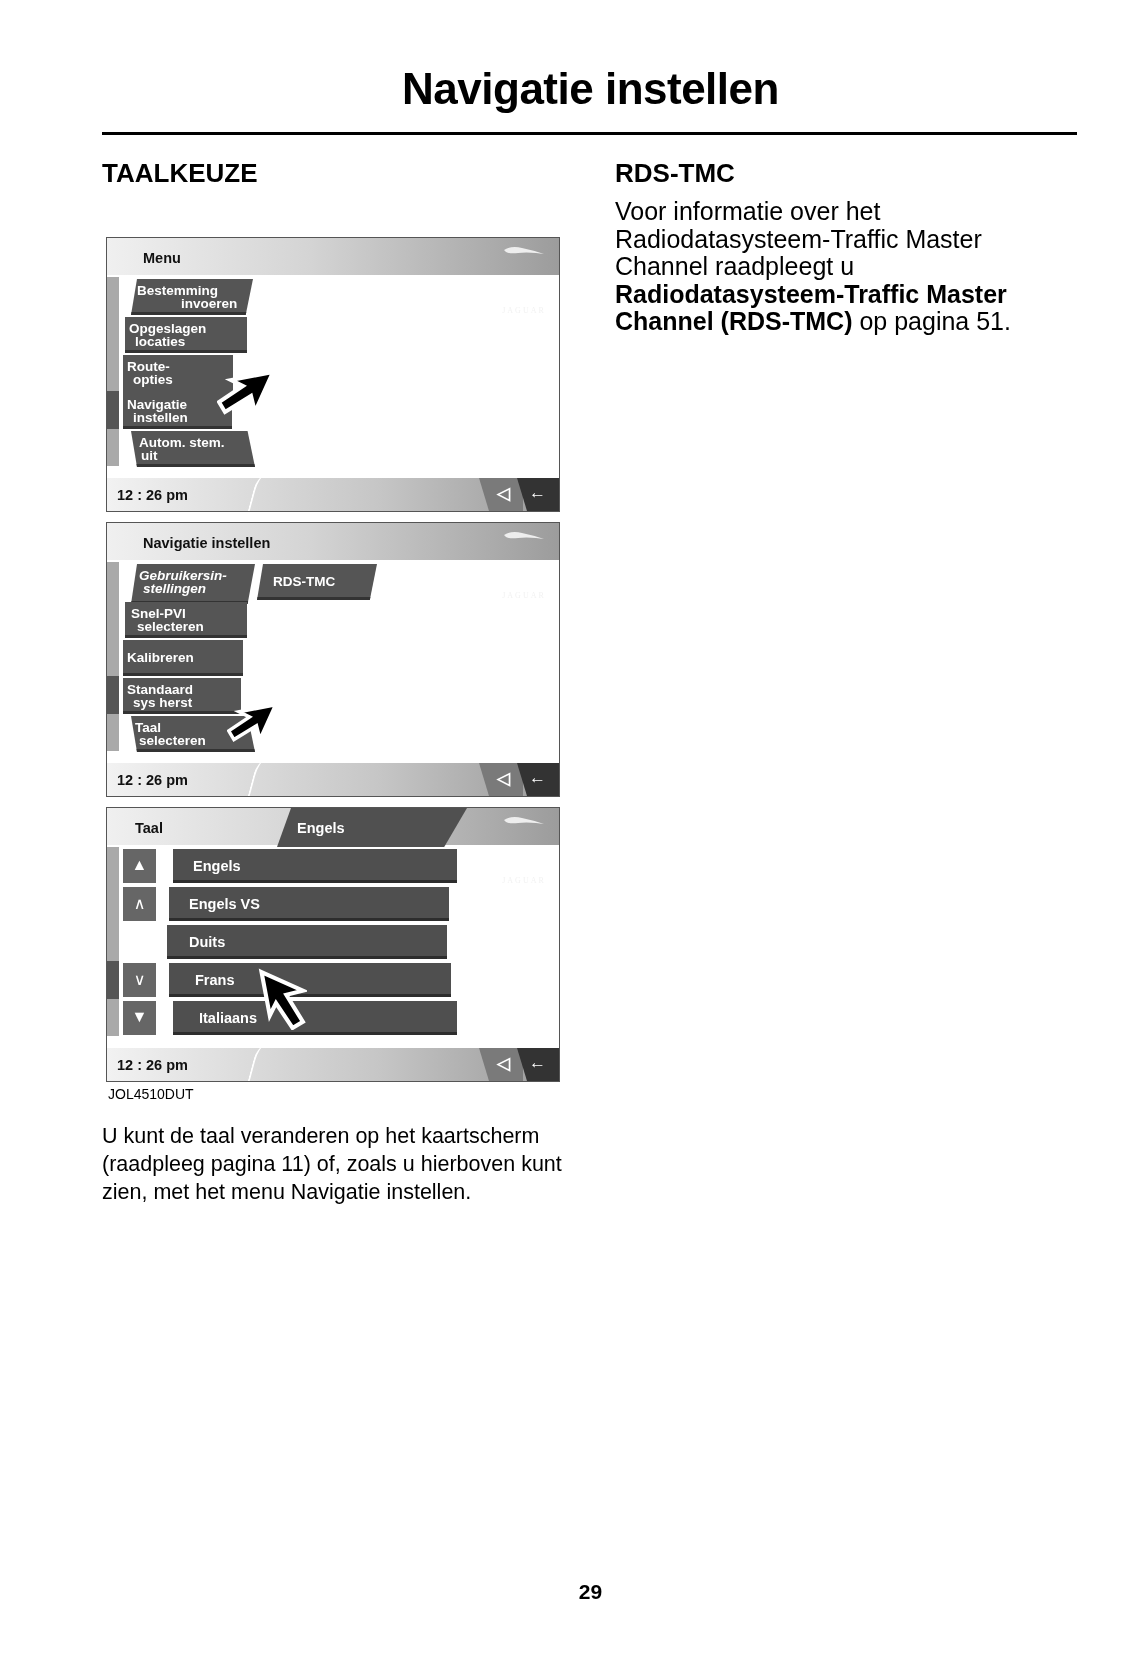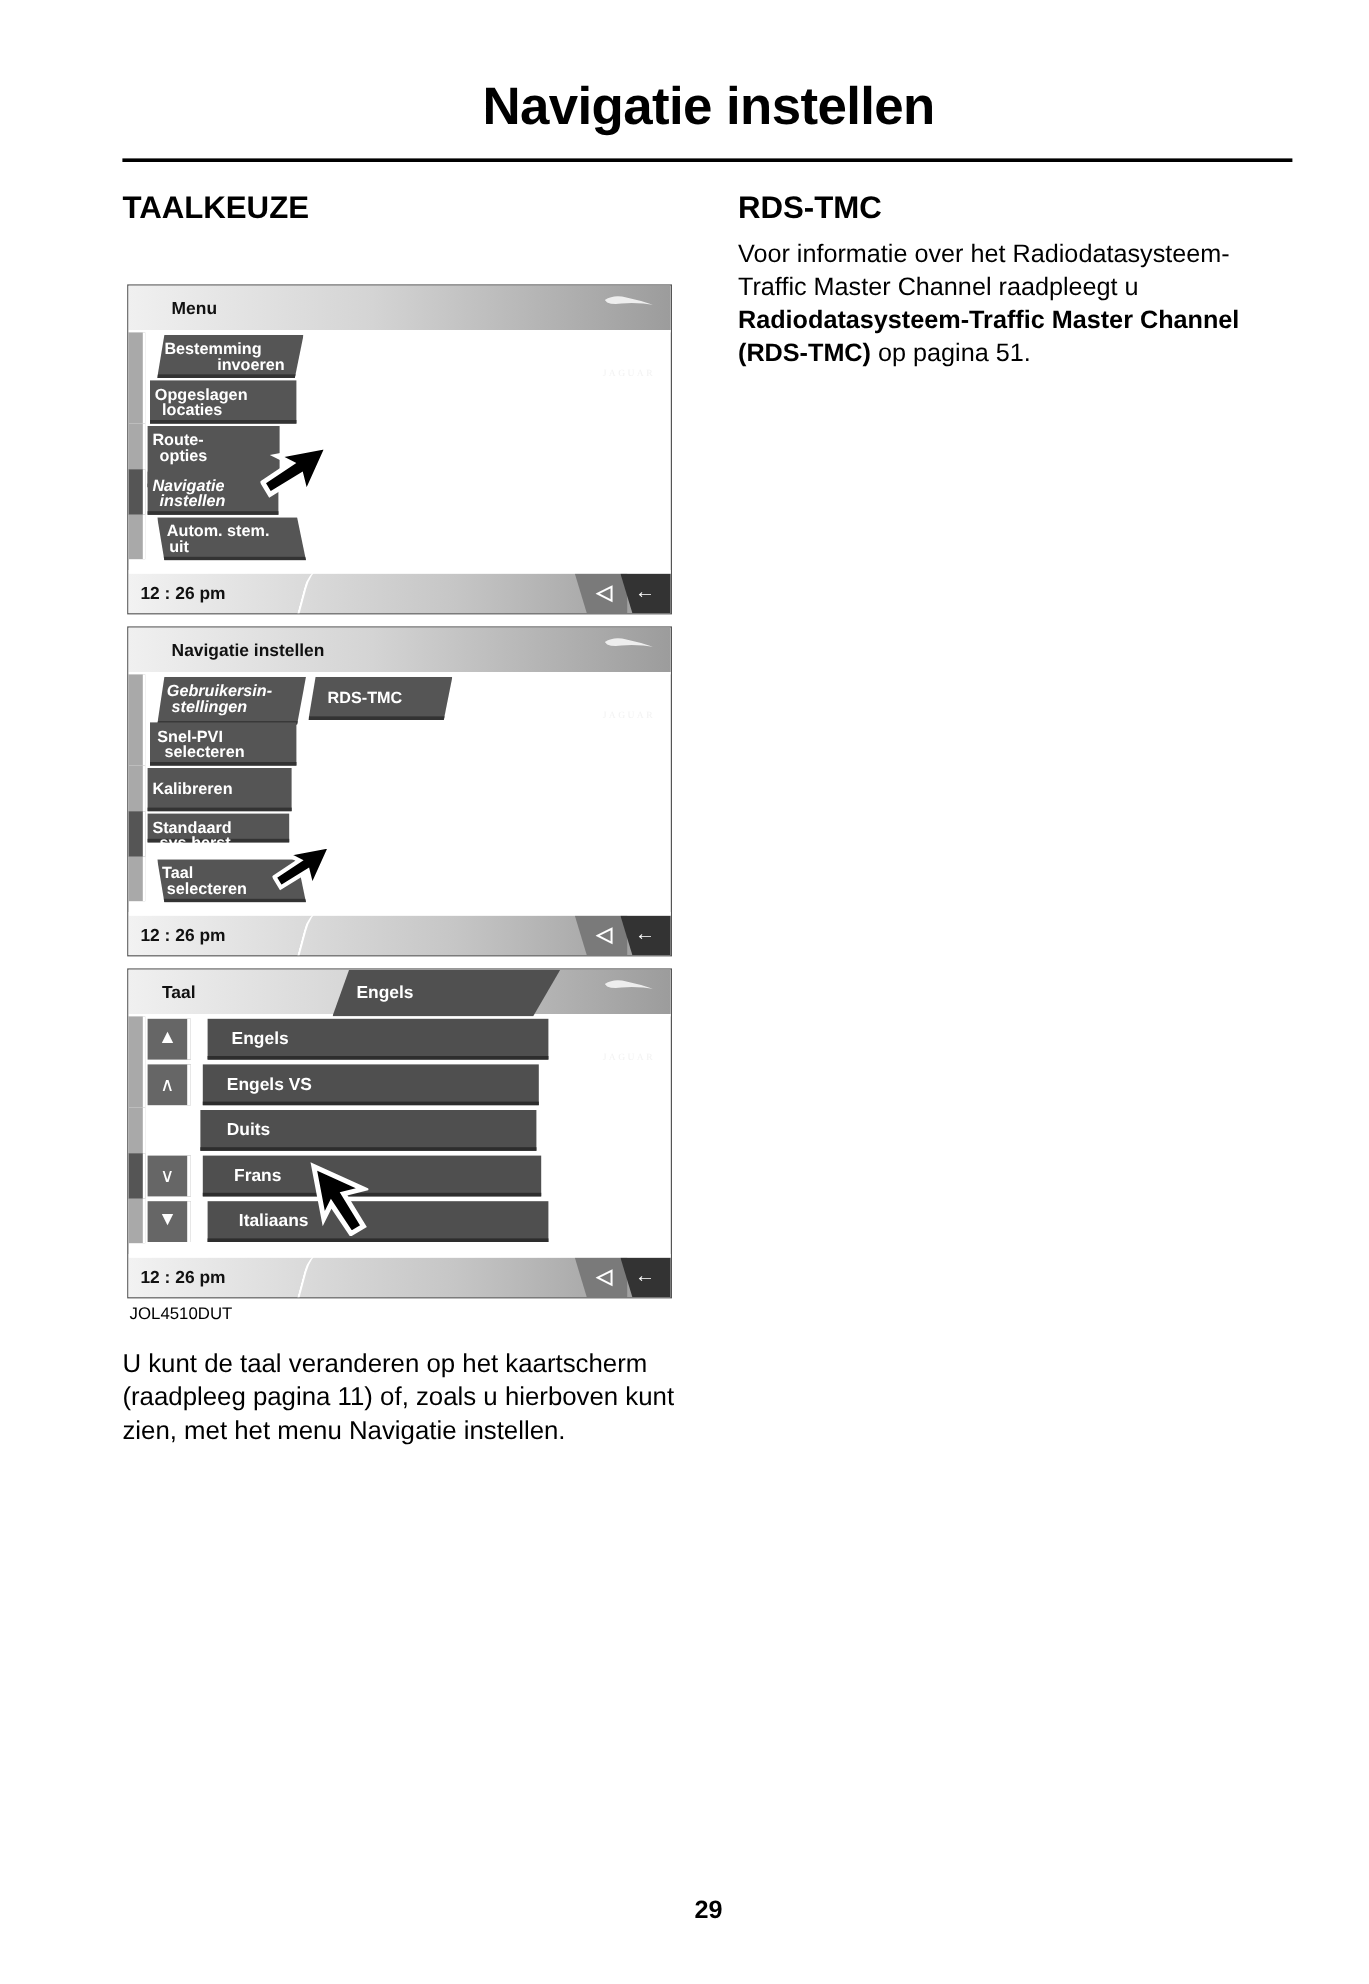--- a/index.html
+++ b/index.html
@@ -6,21 +6,21 @@
   html, body { width: 1141px; height: 1653px; background: #fff; overflow: hidden; }
   body { position: relative; font-family: "Liberation Sans", sans-serif; color: #000; }
 
   .page-title { position: absolute; left: 0; width: 1181px; top: 64px; text-align: center;
     font-size: 44px; font-weight: bold; letter-spacing: -0.5px; }
   .title-rule { position: absolute; left: 102px; width: 975px; top: 132px; height: 3px; background: #000; }
   .section-heading { position: absolute; font-size: 26px; font-weight: bold; top: 158px; }
   .h-left { left: 102px; }
   .h-right { left: 615px; }
 
-  .rds-text { position: absolute; left: 615px; top: 198px; width: 460px; font-size: 21px; line-height: 27.5px; }
+  .rds-text { position: absolute; left: 615px; top: 198px; width: 460px; font-size: 25px; line-height: 27.5px; }
 
   .screen { position: absolute; left: 106px; width: 454px; height: 275px; border: 1px solid #555; background: #fff; overflow: hidden; }
   .s1 { top: 237px; } .s2 { top: 522px; } .s3 { top: 807px; }
 
   .scr-header { position: absolute; left: 0; top: 0; right: 0; height: 39px;
     background: linear-gradient(90deg, #f0f0f0 0%, #d4d4d4 45%, #9c9c9c 100%);
     border-bottom: 2px solid #fff; }
   .scr-header-title { position: absolute; left: 36px; top: 12px; font-size: 14.5px; font-weight: bold; color: #111; }
   .jaguar { position: absolute; right: 10px; top: 6px; width: 50px; height: 28px; text-align: center; color: #f2f2f2; }
   .jaguar svg { display: block; margin: 0 auto; }
@@ -97,21 +97,21 @@
     <span style="left:14px;top:18px;margin-left:36px;">invoeren</span>
   </div>
   <div class="menu-btn" style="left:18px;top:79px;width:122px;height:36px;">
     <span style="left:4px;top:5px;">Opgeslagen</span>
     <span style="left:10px;top:18px;">locaties</span>
   </div>
   <div class="menu-btn" style="left:16px;top:117px;width:110px;height:51px;">
     <span style="left:4px;top:5px;">Route-</span>
     <span style="left:10px;top:18px;">opties</span>
   </div>
-  <div class="menu-btn" style="left:16px;top:155px;width:109px;height:36px;font-style:italic;">
+  <div class="menu-btn" style="left:16px;top:155px;width:109px;height:36px;">
     <span style="left:4px;top:5px;">Navigatie</span>
     <span style="left:10px;top:18px;">instellen</span>
   </div>
   <div class="menu-btn" style="left:24px;top:193px;width:124px;height:36px;clip-path:polygon(0 0,94% 0,100% 100%,6px 100%);">
     <span style="left:8px;top:5px;">Autom. stem.</span>
     <span style="left:10px;top:18px;">uit</span>
   </div>
 
   <svg class="arrow" style="left:110px;top:118px;" width="60" height="60" viewBox="0 0 60 60">
     <polygon points="4,44 22,4 26,20 52,4 58,14 34,30 46,36" fill="#000" stroke="#fff" stroke-width="4" stroke-linejoin="miter" transform="rotate(180 30 30) translate(0 0)"></polygon>
@@ -153,21 +153,21 @@
   <div class="menu-btn" style="left:150px;top:41px;width:120px;height:36px;clip-path:polygon(6px 0,100% 0,94% 100%,0 100%);">
     <span style="left:16px;top:11px;">RDS-TMC</span>
   </div>
   <div class="menu-btn" style="left:18px;top:79px;width:122px;height:36px;">
     <span style="left:6px;top:5px;">Snel-PVI</span>
     <span style="left:12px;top:18px;">selecteren</span>
   </div>
   <div class="menu-btn" style="left:16px;top:117px;width:120px;height:36px;">
     <span style="left:4px;top:11px;">Kalibreren</span>
   </div>
-  <div class="menu-btn" style="left:16px;top:155px;width:118px;height:24px;">
+  <div class="menu-btn" style="left:16px;top:155px;width:118px;height:36px;">
     <span style="left:4px;top:5px;">Standaard</span>
     <span style="left:10px;top:18px;">sys herst</span>
   </div>
   <div class="menu-btn" style="left:24px;top:193px;width:124px;height:36px;clip-path:polygon(0 0,94% 0,100% 100%,6px 100%);">
     <span style="left:4px;top:5px;">Taal</span>
     <span style="left:8px;top:18px;">selecteren</span>
   </div>
 
   <svg class="arrow" style="left:120px;top:168px;" width="52" height="52" viewBox="0 0 60 60">
     <polygon points="4,44 22,4 26,20 52,4 58,14 34,30 46,36" fill="#000" stroke="#fff" stroke-width="4" transform="rotate(180 30 30)"></polygon>

